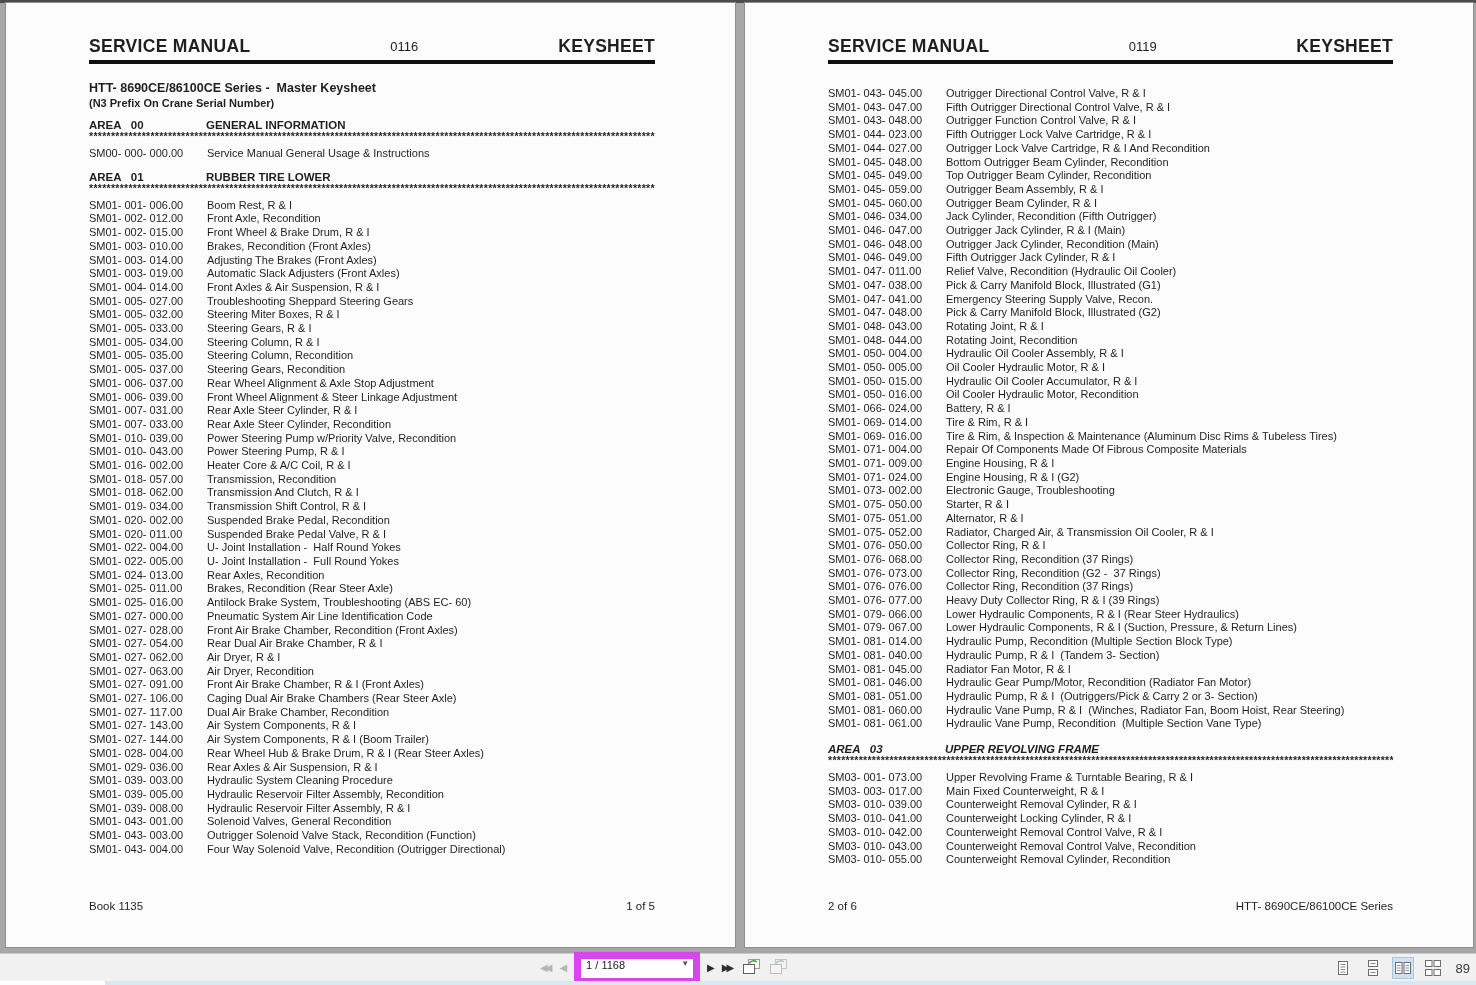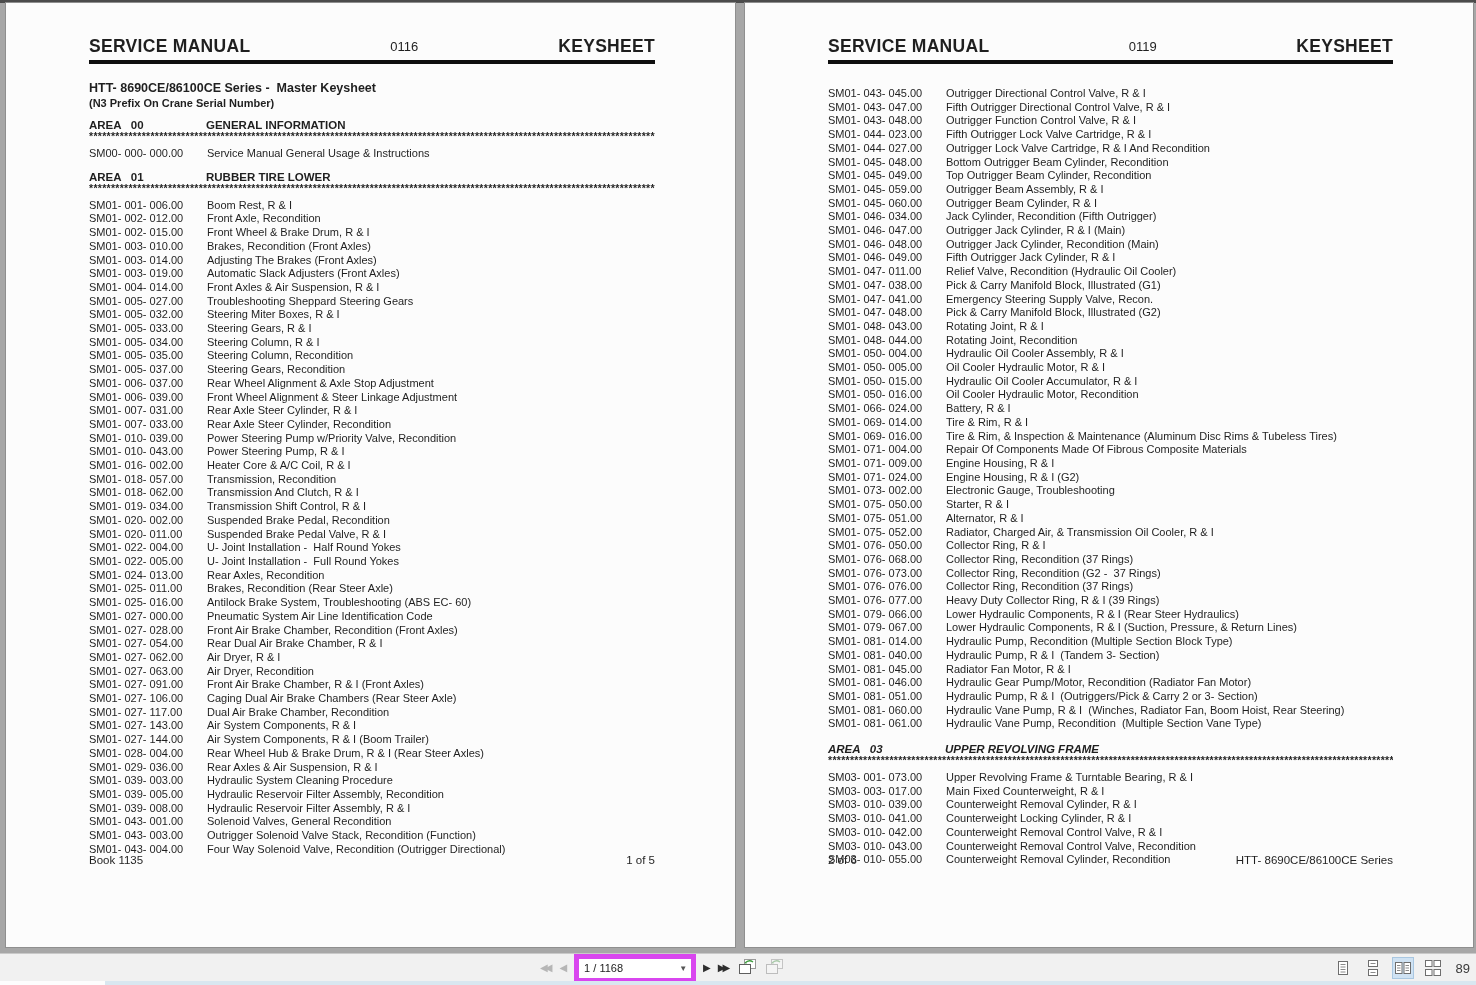--- a/index.html
+++ b/index.html
@@ -38,38 +38,38 @@
     font-weight:bold; font-size:10.5px; letter-spacing:0.3px;
     overflow:hidden; white-space:nowrap; height:11px; line-height:11px;
   }
   .block-entries { margin-top:5px; margin-bottom:3px; }
   #page1 .block-entries:first-child { margin-top:23px; }
   #page1 .block-area { margin-top:12px;font-style:italic; }
   .entry-row { display:flex; font-size:11px; line-height:13.7px; }
   .entry-code { width:118px; flex:none; white-space:pre; }
   .entry-title { white-space:pre; }
   .page-footer {
-    position:absolute; left:83px; right:80px; top:851px;
+    position:absolute; left:83px; right:80px; top:897px;
     display:flex; justify-content:space-between; font-size:11.5px;
   }
   
   #toolbar {
     position:absolute; left:0; top:953px; width:100%; height:28px;
     background:#f1f1f1; border-top:1px solid #c9c9c9;
   }
   #nav-group {
     position:absolute; left:540px; top:3px; height:22px;
     display:flex; align-items:center; gap:7px;
   }
   .nav-btn { font-size:10px; color:#2e2e2e; cursor:default; line-height:20px; }
   .nav-btn.dbl { letter-spacing:-3px; padding-right:3px; }
   .nav-btn.disabled { color:#b6b6b6; }
   #page-input-box {
-    width:112px; height:19px; background:#fff; border:5px solid #d946ef;
-    display:flex; align-items:center; font-size:11px; color:#222;gap:19px;
+    width:112px; height:19px; background:#fff; border:7px solid #d946ef;
+    display:flex; font-size:11px; color:#222;gap:19px;
   }
   #page-input-box .val { padding-left:5px; }
   #page-input-box .caret { margin-left:auto; padding-right:4px; color:#555; font-size:8px; }
   .view-icon { display:inline-block; }
   #layout-group {
     position:absolute; right:6px; top:3px; height:22px;
     display:flex; align-items:center; gap:8px;
   }
   .layout-icon { display:inline-flex; padding:2px; border:1px solid transparent; }
   .layout-icon.selected { background:#cfe2f3; border:1px solid #a9c7e1; }

